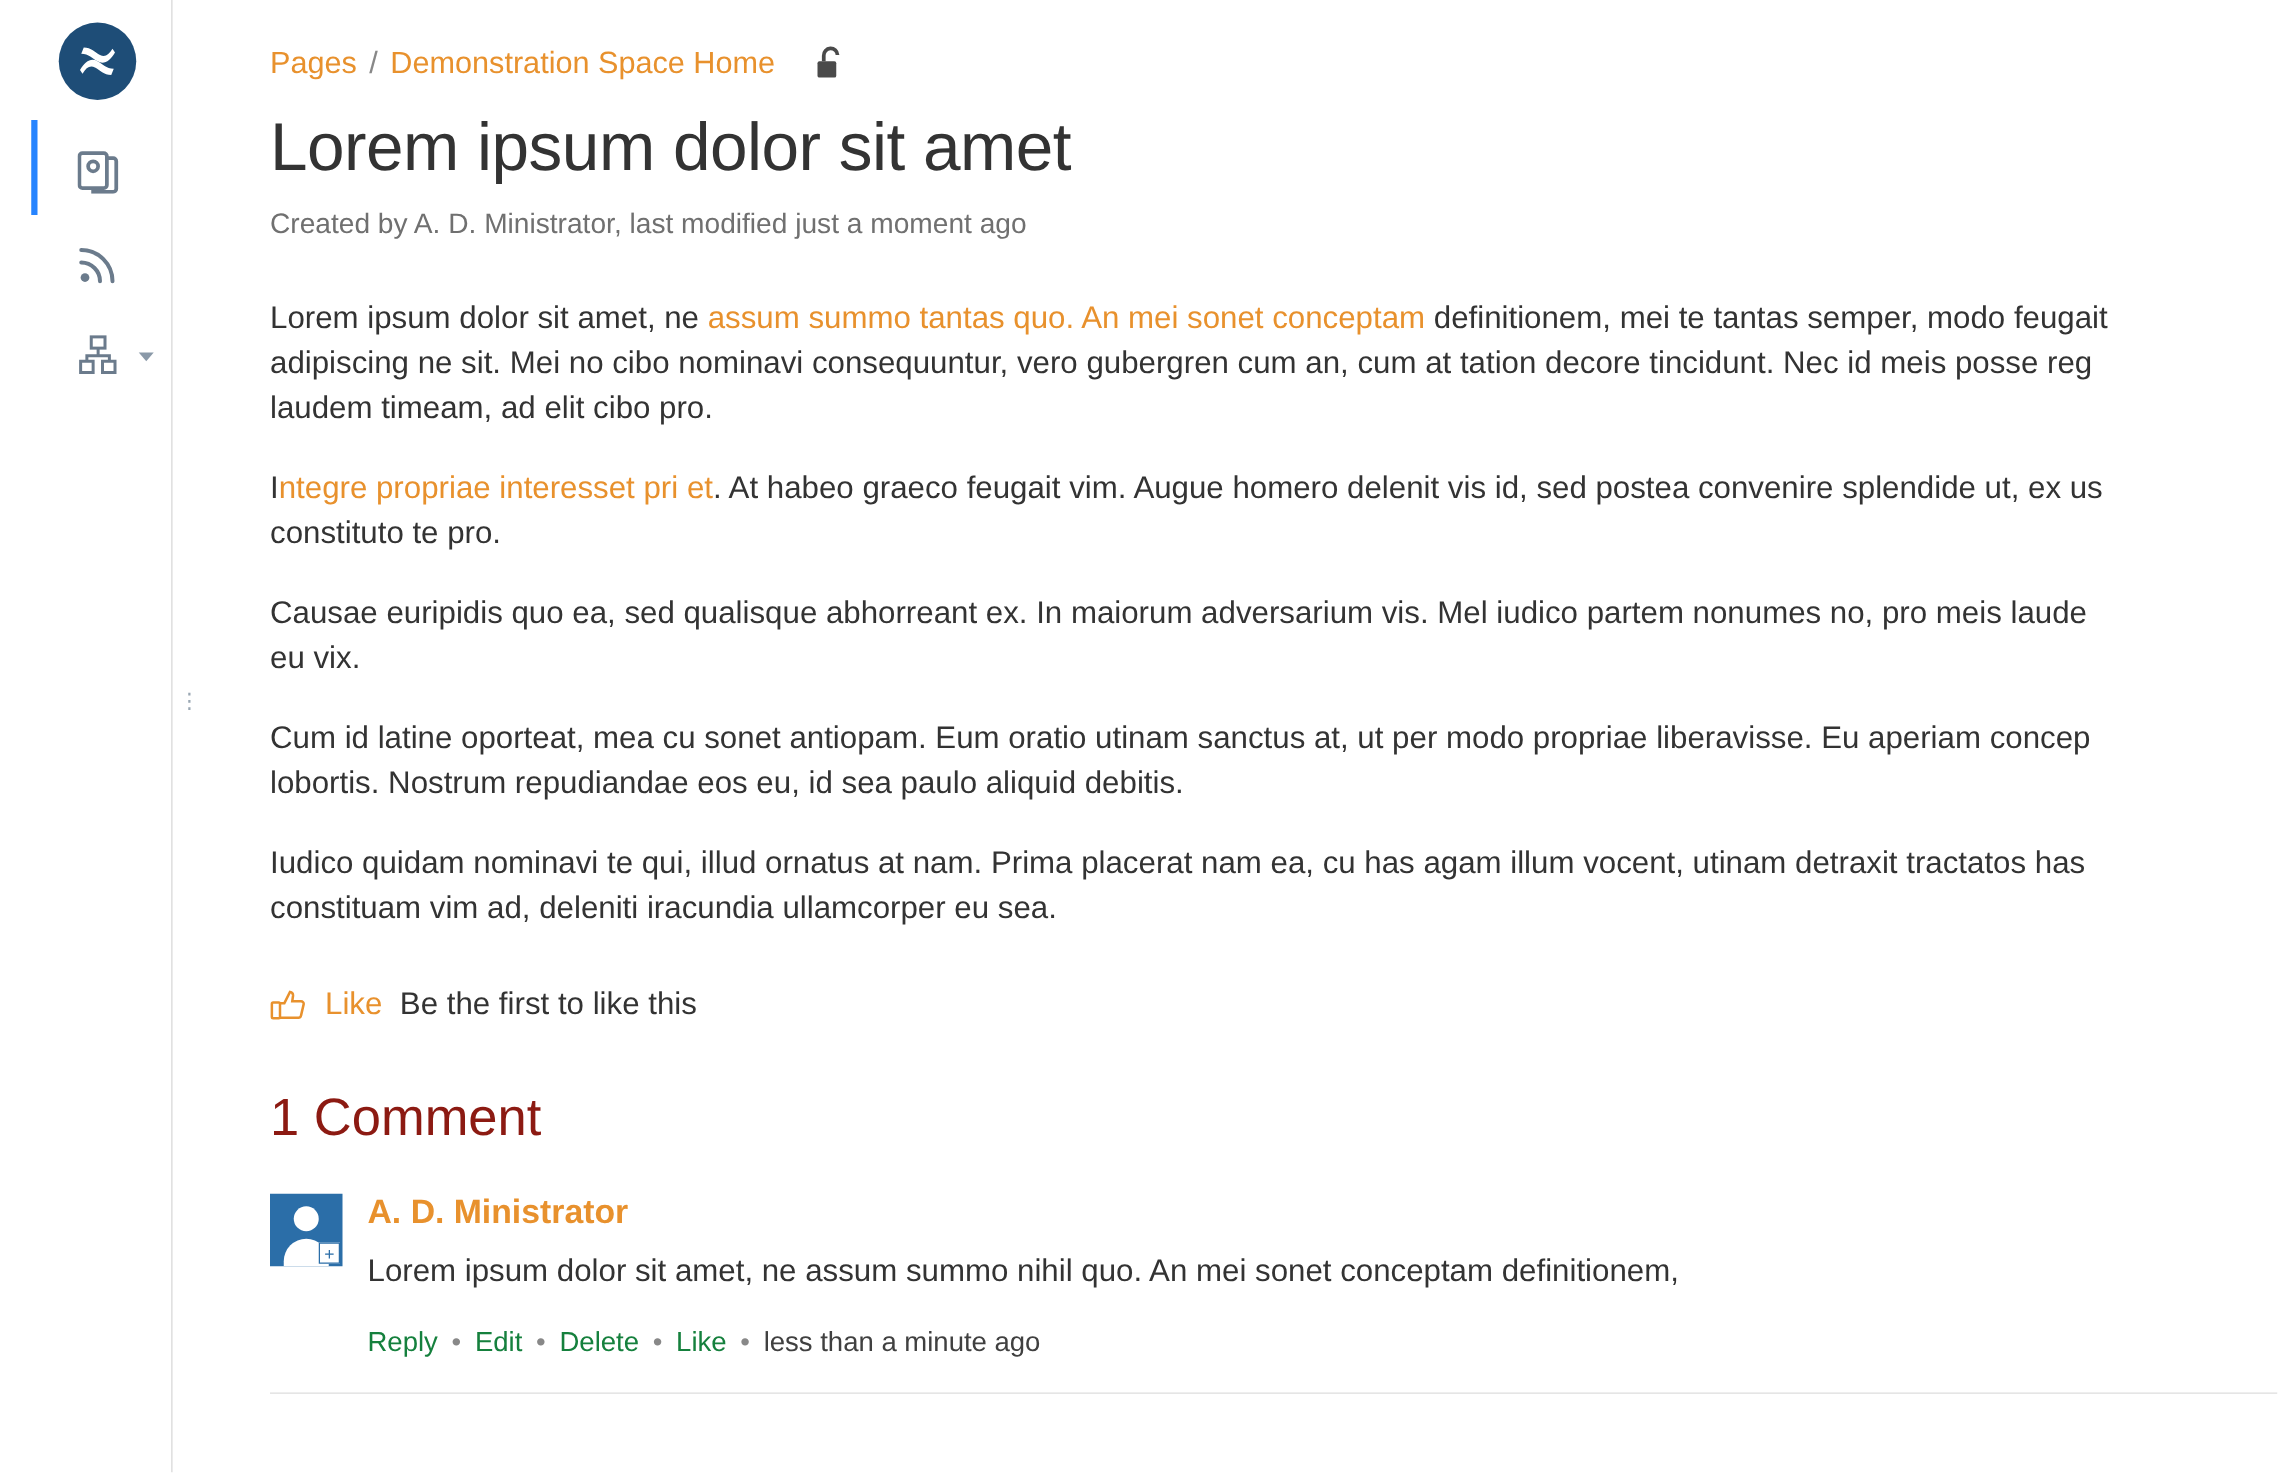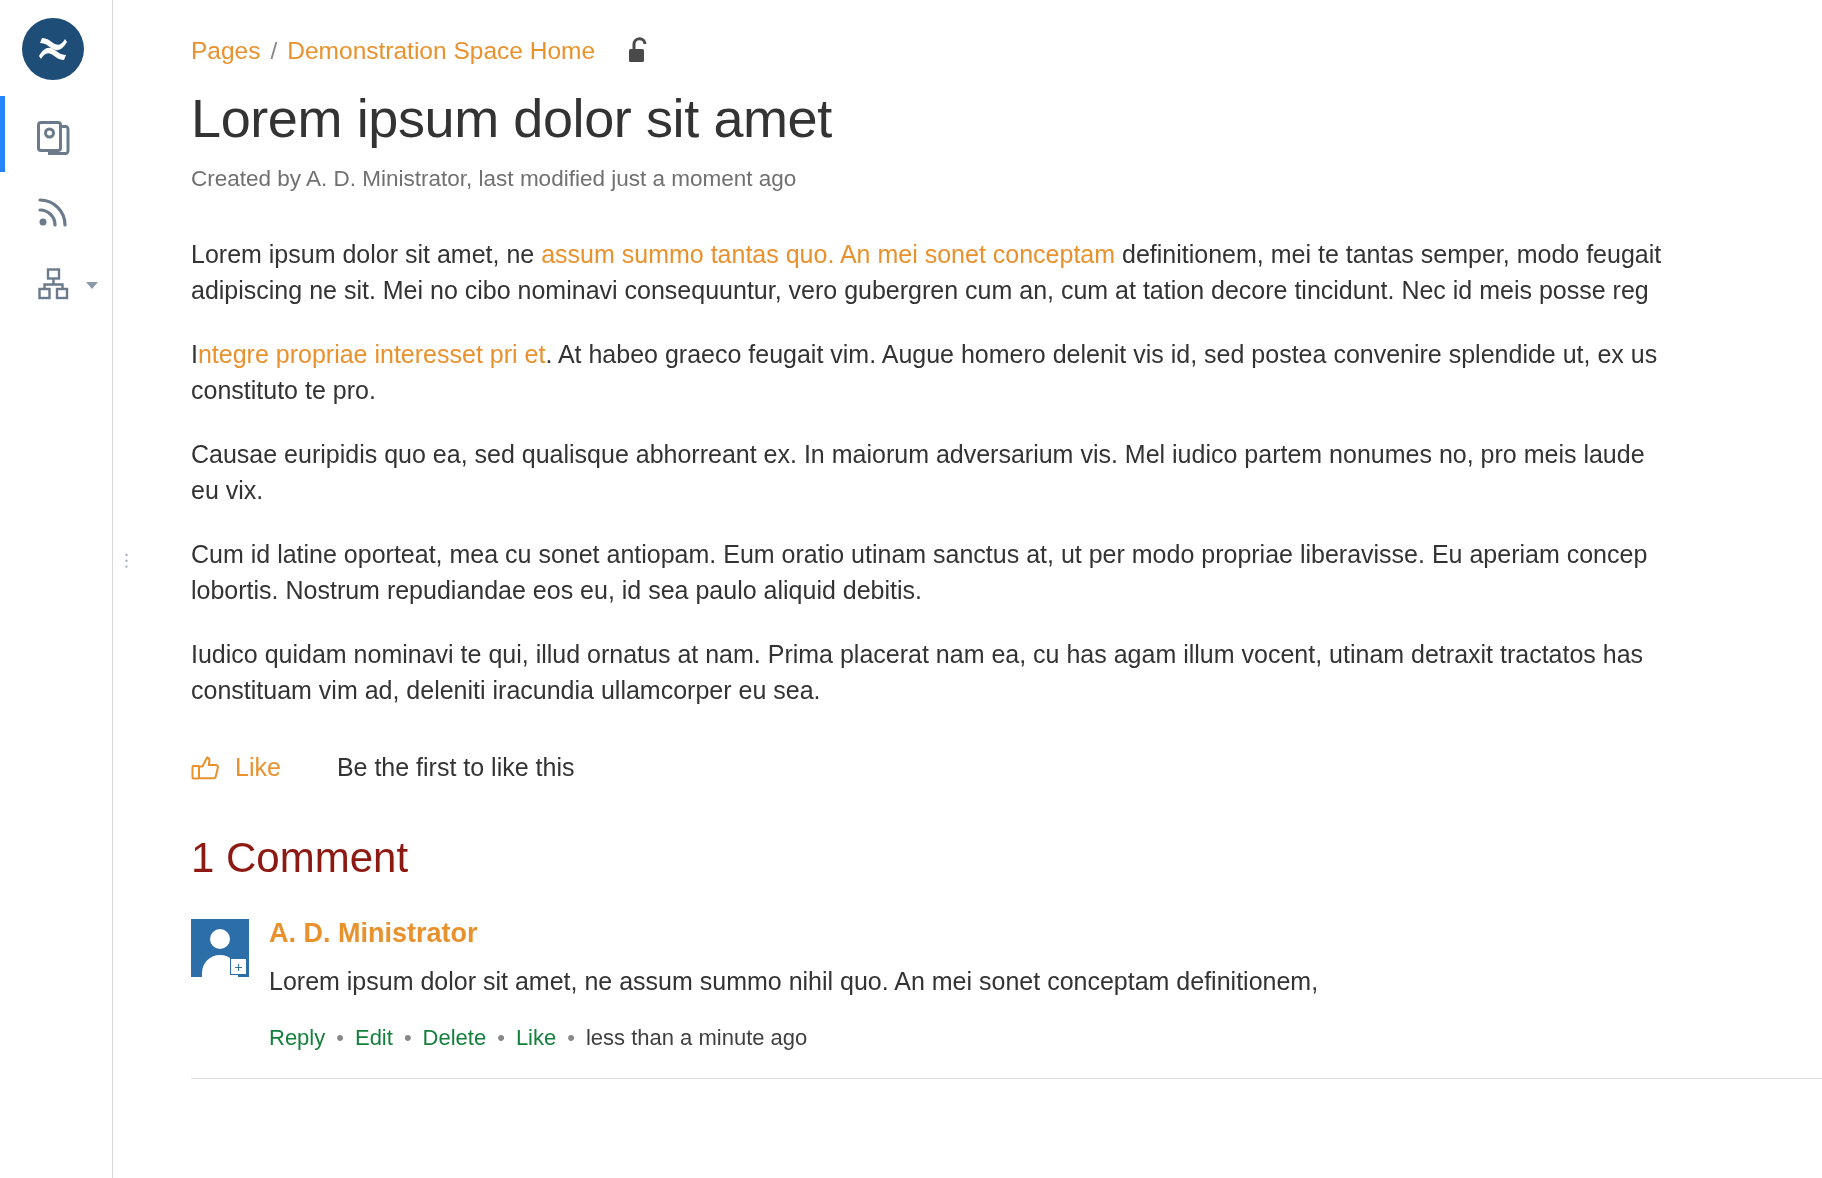--- a/index.html
+++ b/index.html
@@ -11,20 +11,21 @@
     background: #ffffff;
     font-family: "Liberation Sans", sans-serif;
     overflow: hidden;
   }
   .app {
     position: relative;
     width: 1822px;
     height: 1178px;
     display: flex;
     background: #ffffff;
+    padding-left: 25px;
   }
 
   
   .rail {
     width: 113px;
     height: 100%;
     background: #ffffff;
     border-right: 1px solid #d8d8d8;
     position: relative;
     flex: 0 0 113px;
@@ -148,21 +149,21 @@
 
   .like-row {
     margin-top: 45px;
     display: flex;
     align-items: center;
     font-size: 25px;
     gap: 14px;
   }
   .like-row .thumb { color: #e8912d; display: inline-flex; align-items: center; }
   .like-row .like-label { color: #e8912d; }
-  .like-row .like-note { color: #333333; margin-left: 42px; }
+  .like-row .like-note { color: #333333; }
 
   h2.comments-heading {
     margin: 52px 0 0 0;
     font-size: 42px;
     font-weight: 400;
     color: #8c1a12;
     line-height: 1.15;
   }
 
   .comment {
@@ -315,20 +316,21 @@
 
       <h1 class="page-title">Lorem ipsum dolor sit amet</h1>
 
       <div class="byline">Created by A. D. Ministrator, last modified just a moment ago</div>
 
       <div class="body-copy">
 
         <p>
           <span>Lorem ipsum dolor sit amet, ne </span><span class="lnk">assum summo tantas quo. An mei sonet conceptam</span><span> definitionem, mei te tantas semper, modo feugait</span><br>
           <span>adipiscing ne sit. Mei no cibo nominavi consequuntur, vero gubergren cum an, cum at tation decore tincidunt. Nec id meis posse reg</span><br>
+          <span>laudem timeam, ad elit cibo pro.</span>
         </p>
 
         <p>
           <span>I</span><span class="lnk">ntegre propriae interesset pri et</span><span>. At habeo graeco feugait vim. Augue homero delenit vis id, sed postea convenire splendide ut, ex us</span><br>
           <span>constituto te pro.</span>
         </p>
 
         <p>
           <span>Causae euripidis quo ea, sed qualisque abhorreant ex. In maiorum adversarium vis. Mel iudico partem nonumes no, pro meis laude</span><br>
           <span>eu vix.</span>

